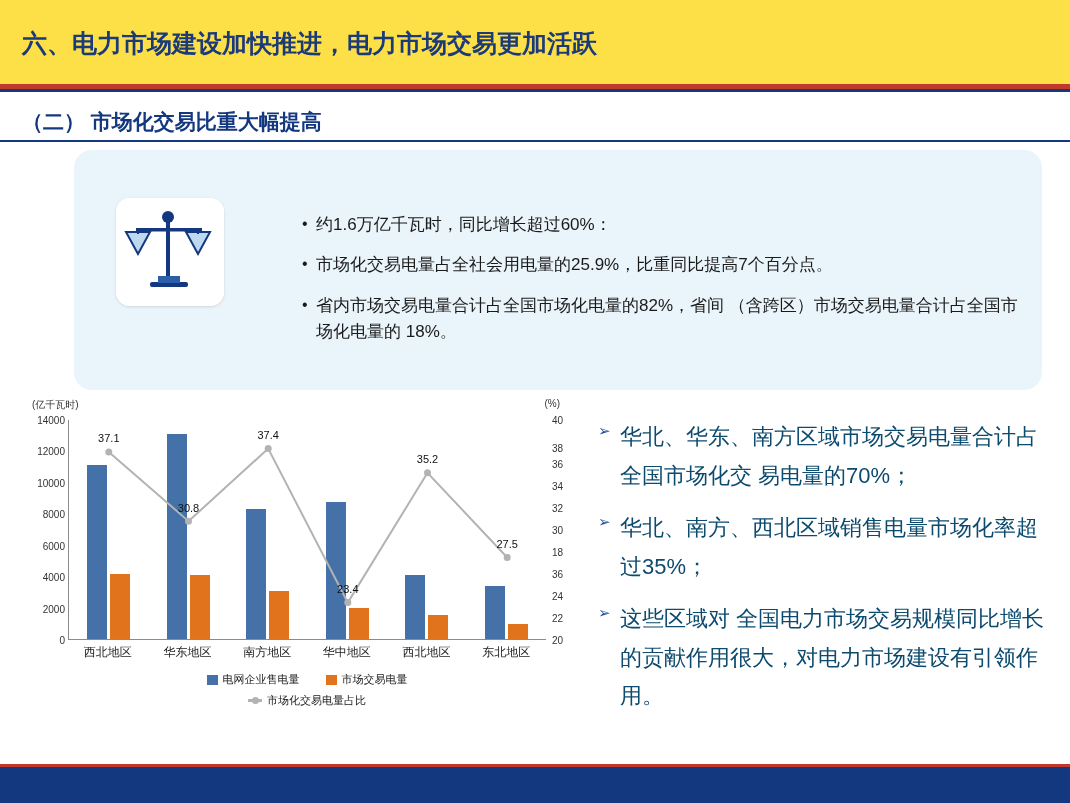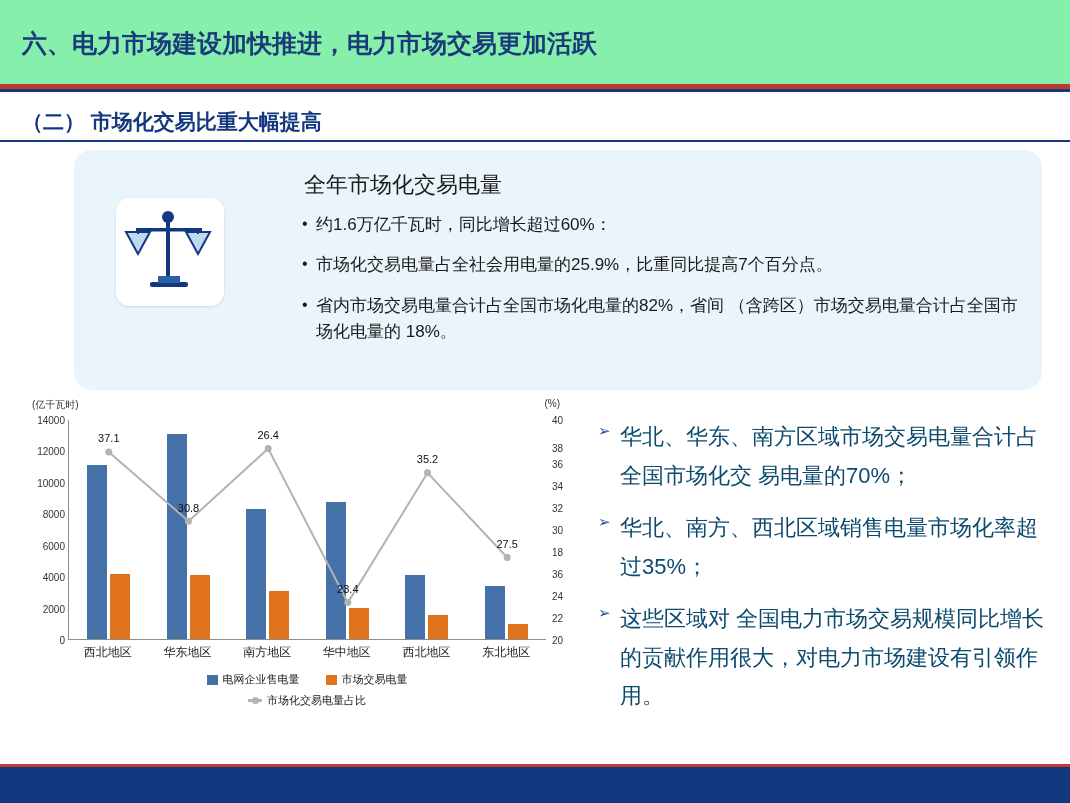--- a/index.html
+++ b/index.html
@@ -7,21 +7,21 @@
   body {
     width:1070px; height:803px;
     background:#ffffff;
     font-family:"Liberation Sans", sans-serif;
     position:relative;
     overflow:hidden;
   }
   
   .header {
     position:absolute; left:0; top:0; width:1070px; height:88px;
-    background:#86efac;
+    background:#fde047;
   }
   .header-title {
     position:absolute; left:22px; top:27px;
     font-size:25px; font-weight:bold; color:#1b3a7a;
     letter-spacing:0px; white-space:nowrap;
   }
   .logo-wrap {
     position:absolute; right:24px; top:18px;
     display:flex; align-items:center; gap:10px;
   }
@@ -167,21 +167,20 @@
       <rect x="42" y="78" width="22" height="7" fill="#2b5fa8"></rect>
       <rect x="20" y="30" width="66" height="3.5" fill="#14387f"></rect>
       <circle cx="52" cy="19" r="6" fill="#14387f"></circle>
       <path d="M10 34 L34 34 L22 56 Z" fill="#bcd9f0" stroke="#14387f" stroke-width="2"></path>
       <path d="M70 34 L94 34 L82 56 Z" fill="#bcd9f0" stroke="#14387f" stroke-width="2"></path>
       <line x1="22" y1="31" x2="22" y2="36" stroke="#14387f" stroke-width="2"></line>
       <line x1="82" y1="31" x2="82" y2="36" stroke="#14387f" stroke-width="2"></line>
     </svg>
   </div>
 
-  <div class="callout-title">全年市场化交易电量</div>
 
   <div class="bullets">
     <div class="bullet">
       <span class="dot">•</span>
       <span class="btext">约1.6万亿千瓦时，同比增长超过60%：</span>
     </div>
     <div class="bullet">
       <span class="dot">•</span>
       <span class="btext">市场化交易电量占全社会用电量的25.9%，比重同比提高7个百分点。</span>
     </div>
@@ -251,21 +250,21 @@
       <circle cx="39.8" cy="31.9" r="3.5" fill="#b3b3b3"></circle>
       <circle cx="119.5" cy="101.2" r="3.5" fill="#b3b3b3"></circle>
       <circle cx="199.2" cy="28.6" r="3.5" fill="#b3b3b3"></circle>
       <circle cx="278.8" cy="182.6" r="3.5" fill="#b3b3b3"></circle>
       <circle cx="358.5" cy="52.8" r="3.5" fill="#b3b3b3"></circle>
       <circle cx="438.2" cy="137.5" r="3.5" fill="#b3b3b3"></circle>
     </svg>
 
     <div class="pt-label" style="left:39.8px; top:24px">37.1</div>
     <div class="pt-label" style="left:119.5px; top:94px">30.8</div>
-    <div class="pt-label" style="left:199.2px; top:21px">26.4</div>
+    <div class="pt-label" style="left:199.2px; top:21px">37.4</div>
     <div class="pt-label" style="left:278.8px; top:175px">23.4</div>
     <div class="pt-label" style="left:358.5px; top:45px">35.2</div>
     <div class="pt-label" style="left:438.2px; top:130px">27.5</div>
   </div>
 
   <div class="xlabels">
     <div class="xlabel">西北地区</div>
     <div class="xlabel">华东地区</div>
     <div class="xlabel">南方地区</div>
     <div class="xlabel">华中地区</div>

